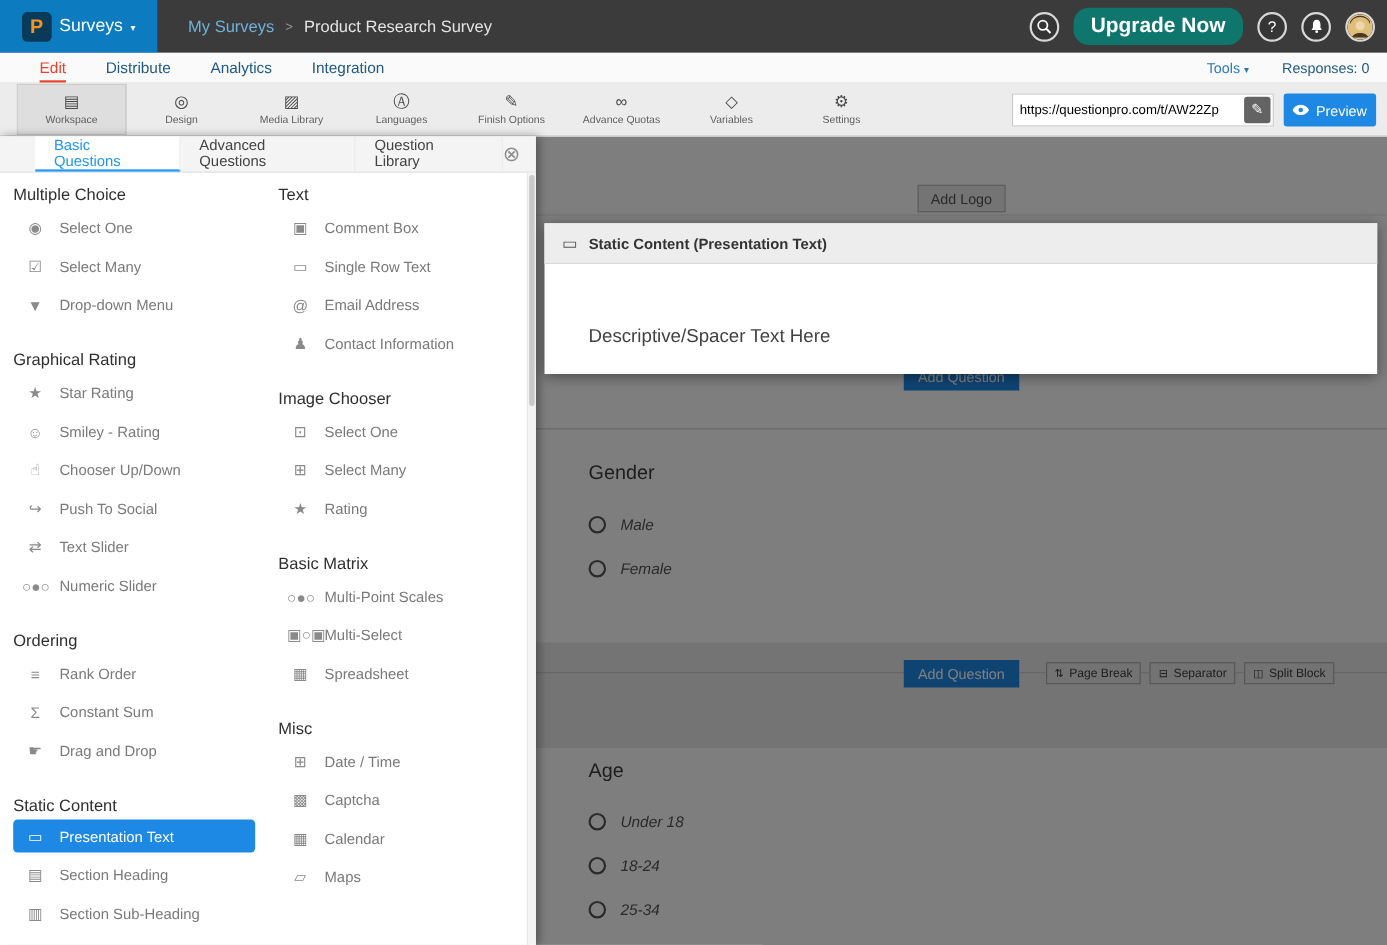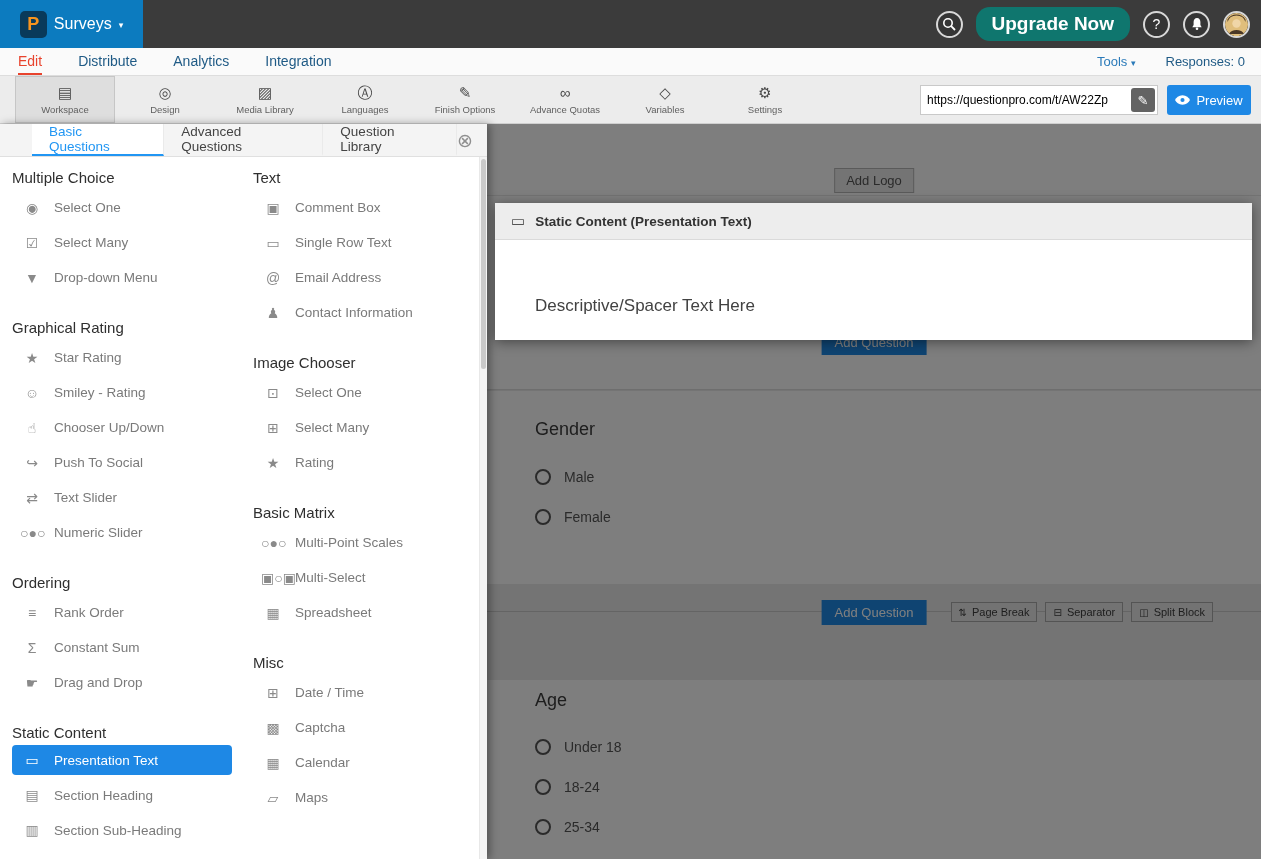--- a/index.html
+++ b/index.html
@@ -20,21 +20,21 @@
   .topbar-right { margin-left:auto; display:flex; align-items:center; gap:13px; padding-right:11px; }
   .circle-icon { width:27px; height:27px; border-radius:50%; border:2px solid #d8d8d8; background:#353535; color:#fff;
                  display:flex; align-items:center; justify-content:center; font-size:14px; cursor:pointer; }
   .upgrade-btn { background:#0f766e; border:none; border-radius:14px; color:#fff; font-size:19px; font-weight:bold;
                  padding:6px 16px; cursor:pointer; font-family:inherit; }
   .avatar { width:27px; height:27px; border-radius:50%; overflow:hidden; border:2px solid #d8d8d8; cursor:pointer; }
 
   
   .navbar { height:28px; background:#fafafa; border-bottom:1px solid #ddd; display:flex; align-items:stretch; flex:0 0 28px; font-size:14px; }
   .nav-tab { display:flex; align-items:center; color:#1f5a85; text-decoration:none; cursor:pointer; border-bottom:2px solid transparent; margin-left:36px; }
-  .nav-tab:first-child { margin-left:18px; }
+  .nav-tab:first-child { }
   .nav-tab.active { color:#e8432d; border-bottom-color:#e8432d; }
   .nav-right { margin-left:auto; display:flex; align-items:center; gap:30px; padding-right:16px; font-size:13px; }
   .tools { color:#2a7ab9; cursor:pointer; }
   .caret-sm { font-size:9px; }
   .responses { color:#1f5a85; cursor:pointer; }
 
   
   .toolbar { height:48px; background:#ececec; border-bottom:1px solid #cfcfcf; display:flex; align-items:stretch; flex:0 0 48px; position:relative; padding-left:15px; }
   .tb-item { width:100px; display:flex; flex-direction:column; align-items:center; justify-content:center; gap:4px; cursor:pointer; }
   .tb-item.active { background:#dedede; box-shadow:inset 0 0 0 1px #c6c6c6; }
@@ -76,21 +76,21 @@
   .logo-strip { height:72px; border-bottom:1px solid #e6e6e6; position:relative; }
   .add-logo { position:absolute; top:44px; left:50%; transform:translateX(-50%); background:#e9e9e9; border:1px solid #b5b5b5;
               color:#555; font-size:13px; padding:4px 11px; cursor:pointer; font-family:Liberation Sans, sans-serif; }
   .add-q { position:absolute; left:50%; transform:translateX(-50%); background:#1e88e5; border:none; color:#fff; font-size:13px;
            padding:5px 13px; cursor:pointer; font-family:inherit; white-space:nowrap; }
   .add-q1 { top:206px; }
   .sectionB { position:absolute; left:0; right:0; top:267px; height:193px; background:#fdfdfd; }
   .sectionC { position:absolute; left:0; right:0; top:556px; height:179px; background:#fdfdfd; }
   .q-heading { position:absolute; left:48px; font-size:18px; font-weight:500; color:#3c3c3c; }
   .hB { top:28px; } .hC { top:10px; }
-  .radio-row { position:absolute; left:48px; display:flex; align-items:center; gap:13px; cursor:pointer; }
+  .radio-row { position:absolute; left:48px; display:flex; align-items:center; gap:13px; cursor:pointer;font-style:italic; }
   .g1 { top:78px; } .g2 { top:118px; }
   .a1 { top:59px; } .a2 { top:99px; } .a3 { top:139px; }
   .radio { width:16px; height:16px; flex:0 0 16px; border:2px solid #555; border-radius:50%; background:#fff; }
   .radio-label { font-size:14px; color:#555; }
   .insert-row { position:absolute; left:0; right:0; top:474px; height:28px; }
   .insert-row::before { content:''; position:absolute; left:0; right:0; top:13px; border-top:1px solid #c9c9c9; }
   .add-q2 { top:2px; }
   .insert-actions { position:absolute; right:48px; top:4px; display:flex; gap:8px; }
   .action-btn { display:flex; align-items:center; gap:5px; background:#e6e6e6; border:1px solid #a8a8a8; color:#3d3d3d;
                 font-size:11px; padding:3px 7px; cursor:pointer; font-family:inherit; white-space:nowrap; }
@@ -106,20 +106,25 @@
 <body>
 
 <div class="page">
 
   <header class="topbar">
     <div class="logo-block">
       <span class="logo-mark">P</span>
       <span class="logo-text">Surveys</span>
       <span class="logo-caret">▾</span>
     </div>
+    <nav class="breadcrumb">
+      <a class="bc-parent">My Surveys</a>
+      <span class="bc-sep">&gt;</span>
+      <span class="bc-current">Product Research Survey</span>
+    </nav>
     <div class="topbar-right">
       <div class="circle-icon">
         <svg width="14" height="14" viewBox="0 0 14 14">
           <circle cx="6" cy="6" r="4.2" fill="none" stroke="#fff" stroke-width="1.6"></circle>
           <line x1="9.2" y1="9.2" x2="13" y2="13" stroke="#fff" stroke-width="1.8"></line>
         </svg>
       </div>
       <button class="upgrade-btn">Upgrade Now</button>
       <div class="circle-icon">
         <span>?</span>

